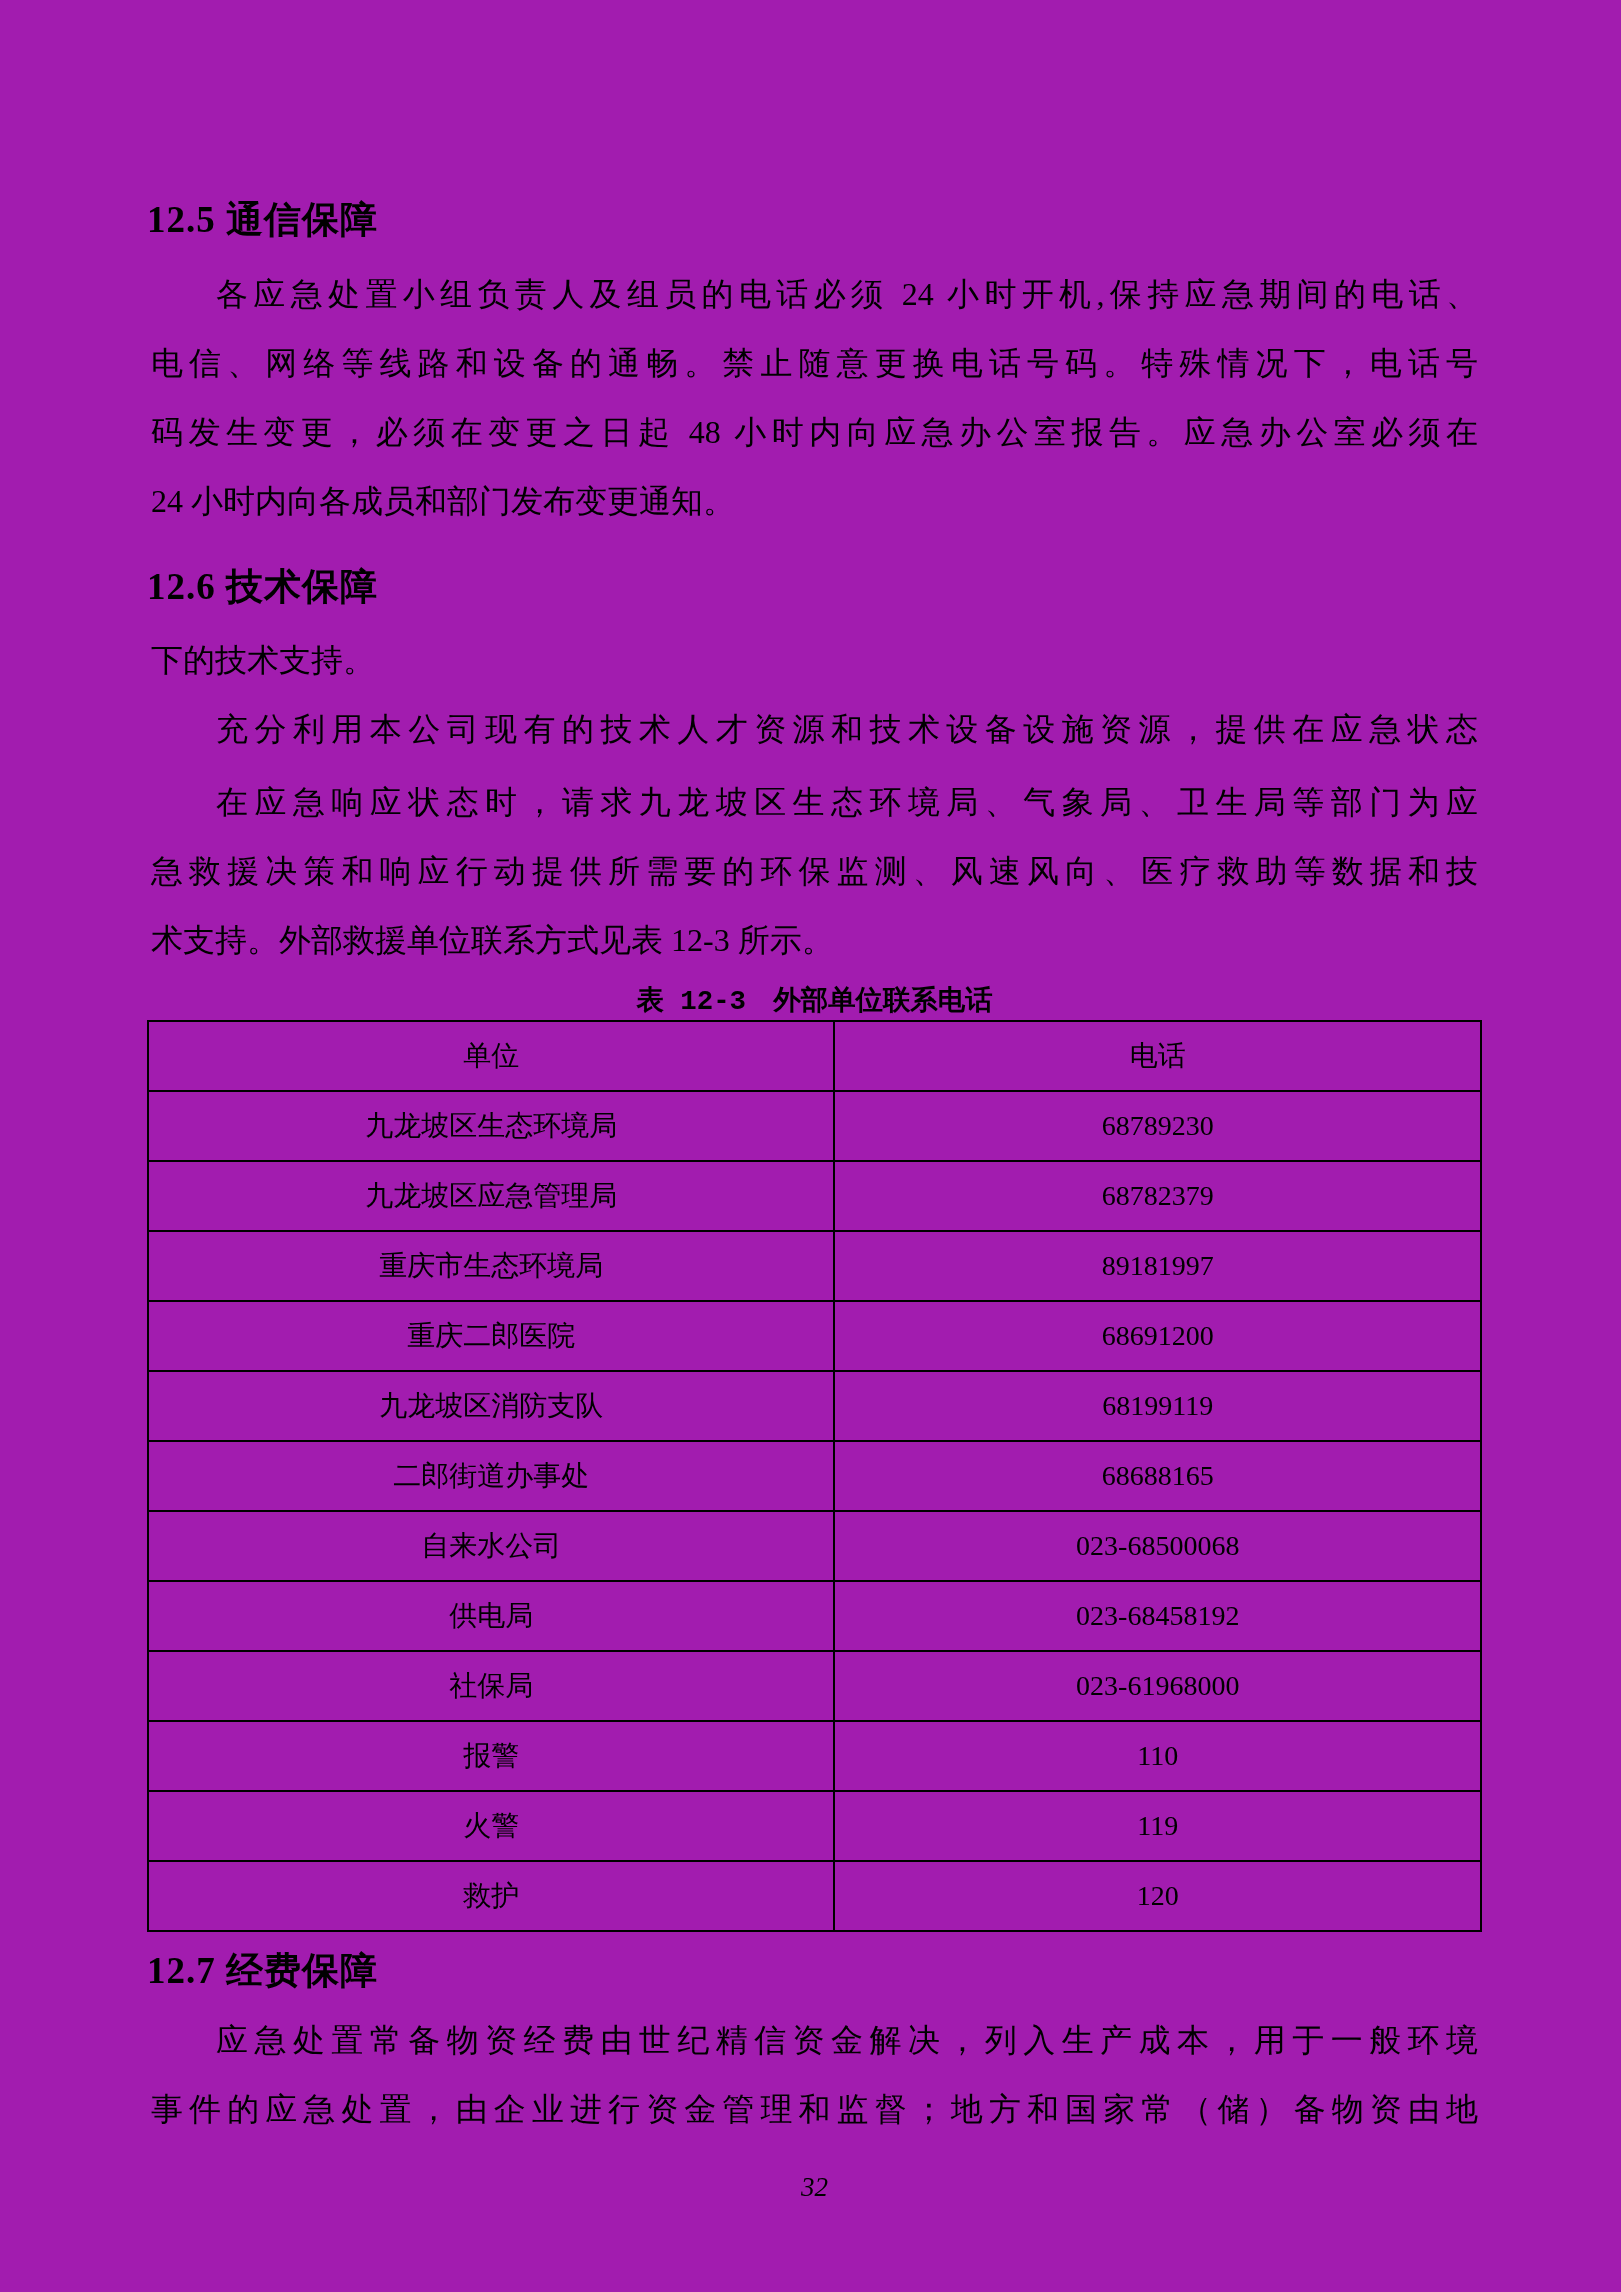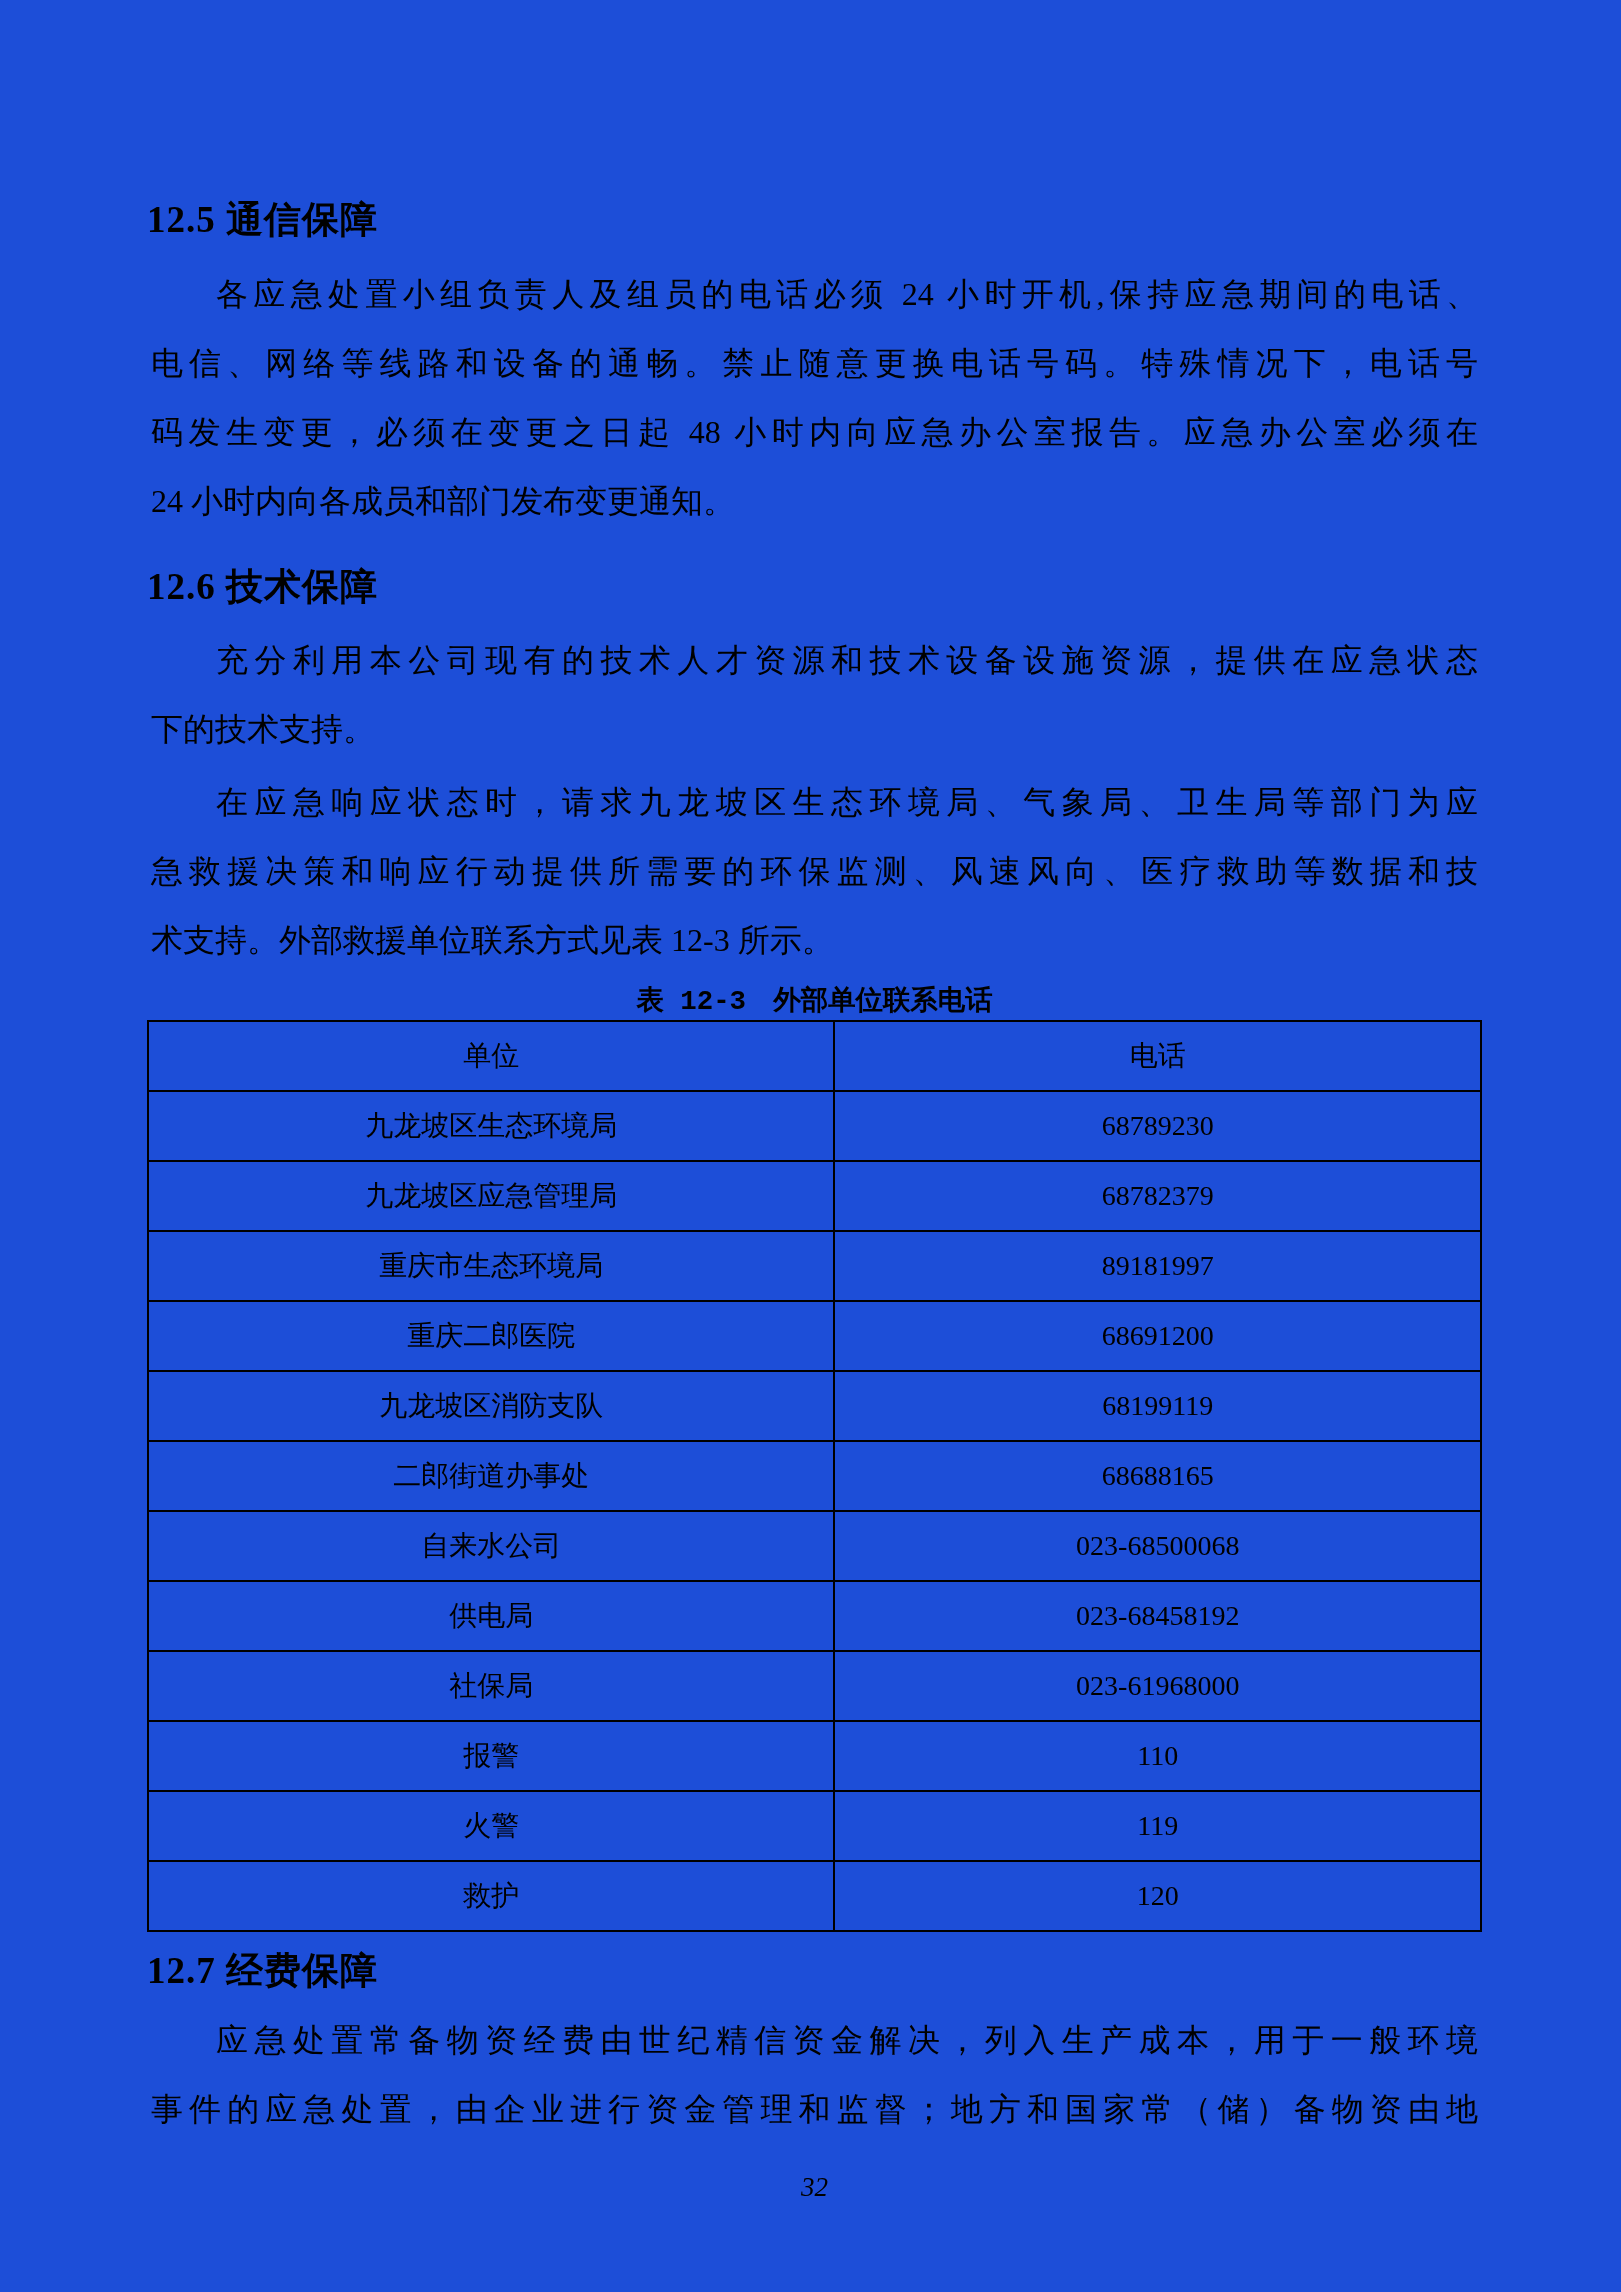--- a/index.html
+++ b/index.html
@@ -1,20 +1,20 @@
 <!DOCTYPE html>
 <html><head>
 <meta charset="utf-8">
 <style>
   html,body { margin:0; padding:0; background:#888; }
   .page {
     position:relative;
     width:1621px; height:2293px;
     margin:0 auto;
-    background:#1d4ed8;
+    background:#a21caf;
     color:#000;
     font-family:"Liberation Serif","DejaVu Serif",serif;
     overflow:hidden;
   }
   .content {
     position:absolute;
     left:147px; top:0;
     width:1335px;
   }
   .h {
@@ -84,22 +84,22 @@
     <div id="p1" class="para">
       <div class="line ind">各应急处置小组负责人及组员的电话必须 24 小时开机,保持应急期间的电话、</div>
       <div class="line">电信、网络等线路和设备的通畅。禁止随意更换电话号码。特殊情况下，电话号</div>
       <div class="line">码发生变更，必须在变更之日起 48 小时内向应急办公室报告。应急办公室必须在</div>
       <div class="line last">24 小时内向各成员和部门发布变更通知。</div>
     </div>
 
     <div id="h126" class="h">12.6 技术保障</div>
 
     <div id="p2" class="para">
+      <div class="line last">下的技术支持。</div>
       <div class="line ind">充分利用本公司现有的技术人才资源和技术设备设施资源，提供在应急状态</div>
-      <div class="line last">下的技术支持。</div>
     </div>
 
     <div id="p3" class="para">
       <div class="line ind">在应急响应状态时，请求九龙坡区生态环境局、气象局、卫生局等部门为应</div>
       <div class="line">急救援决策和响应行动提供所需要的环保监测、风速风向、医疗救助等数据和技</div>
       <div class="line last">术支持。外部救援单位联系方式见表 12-3 所示。</div>
     </div>
 
     <div class="caption">表 12-3　外部单位联系电话</div>
 

